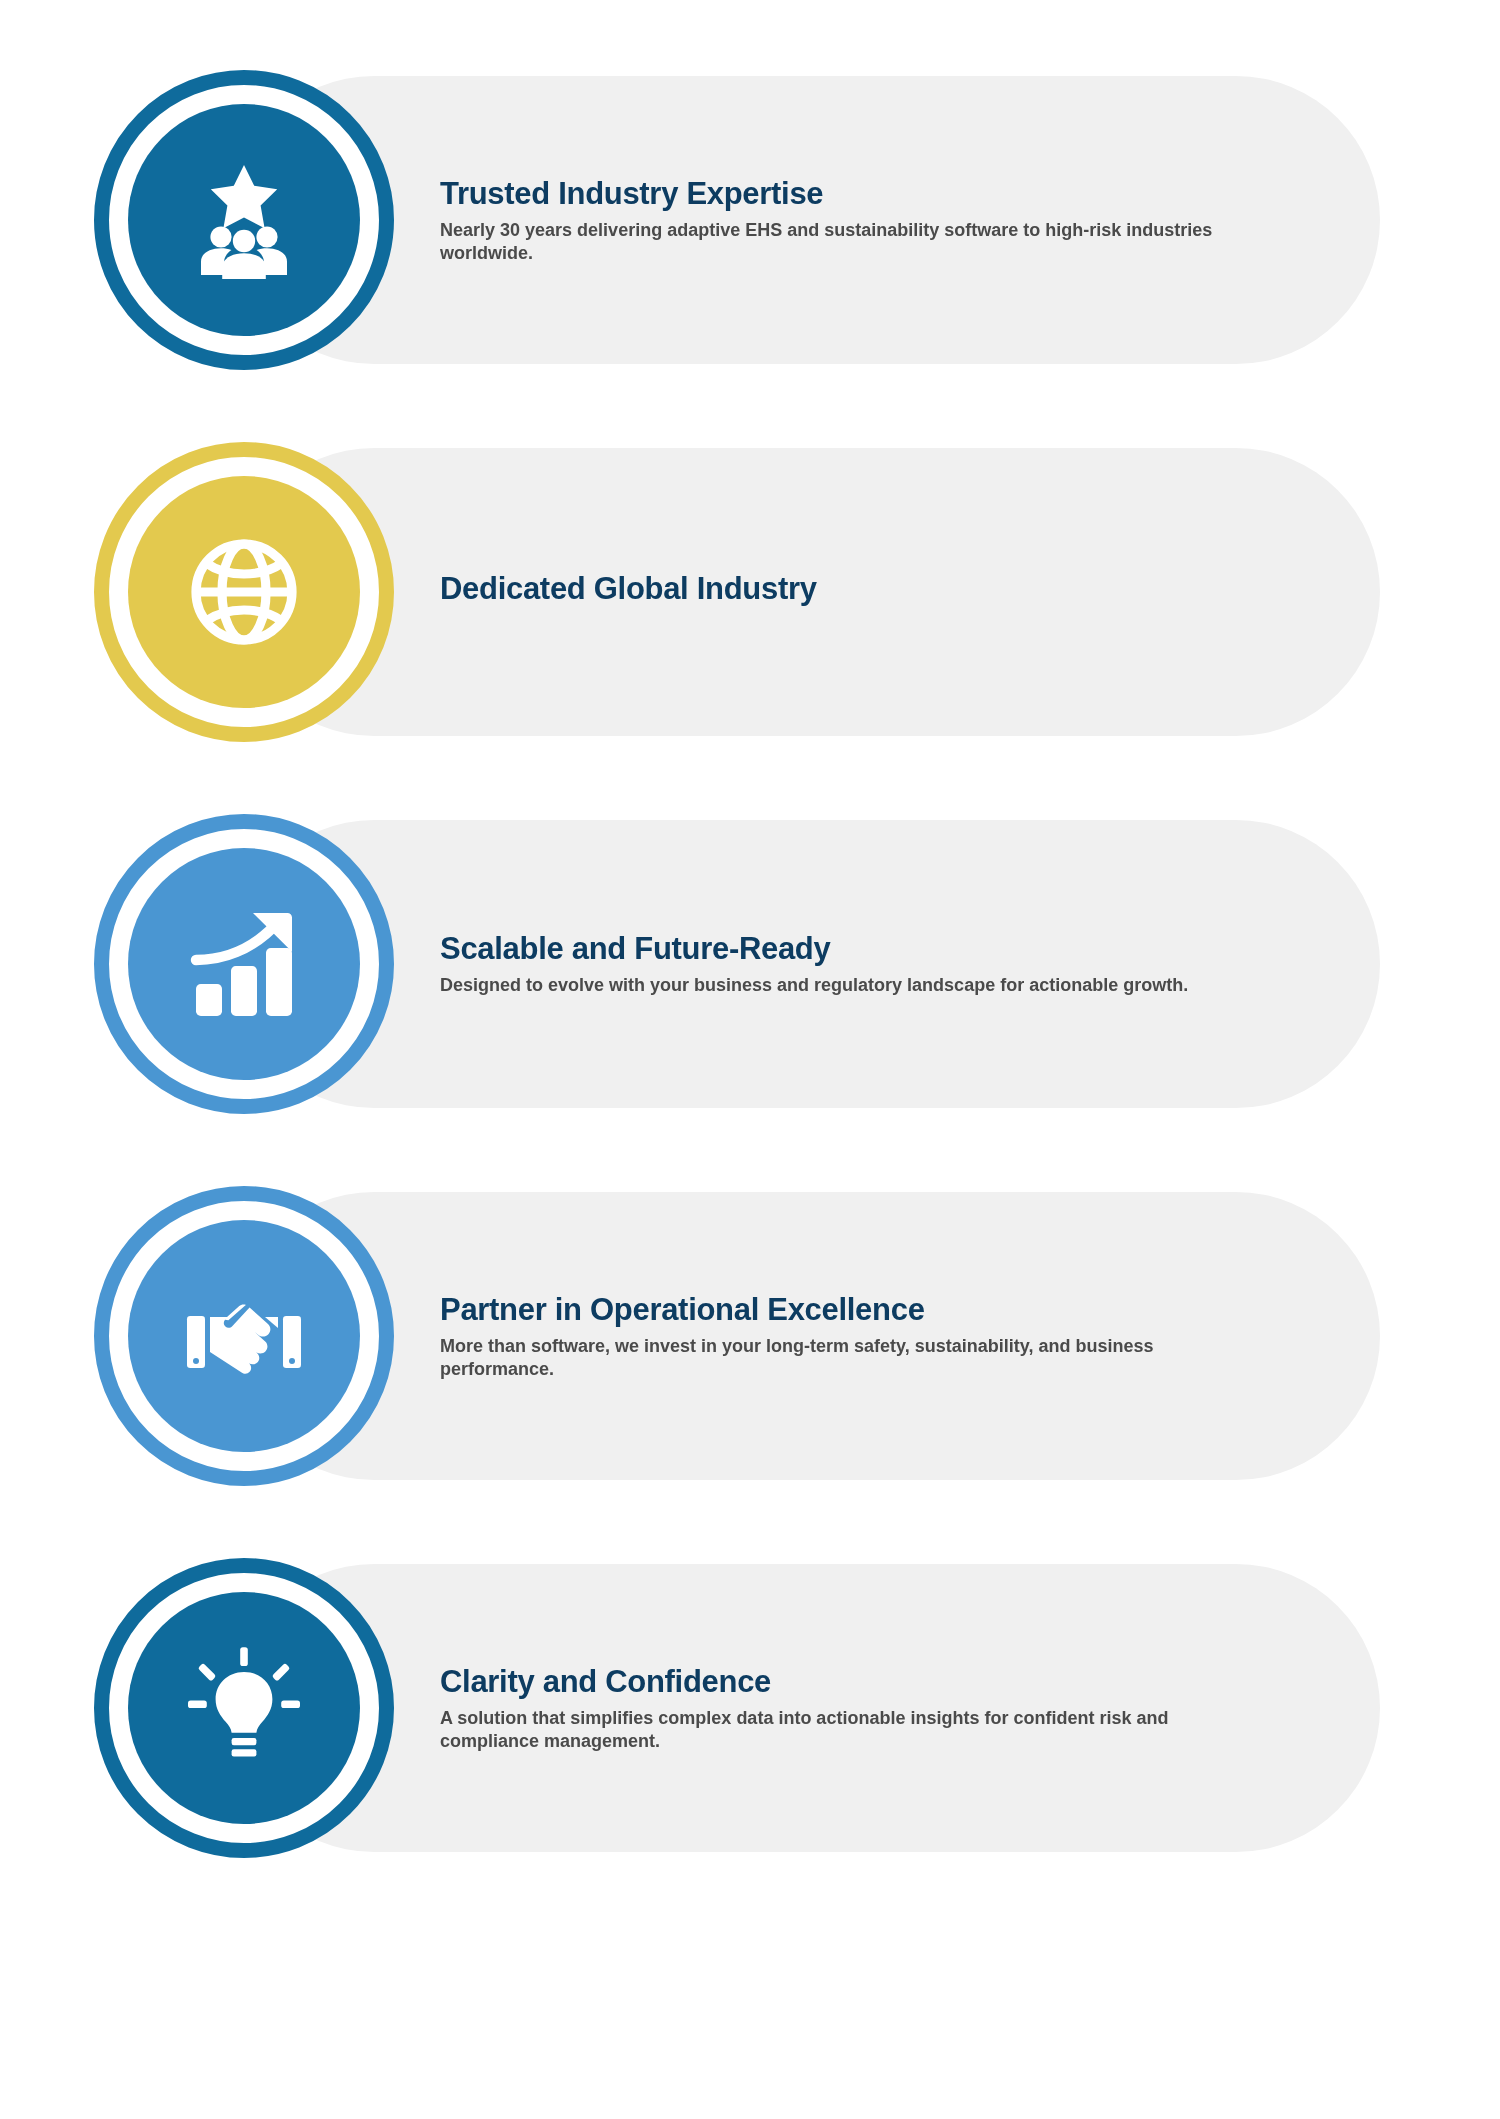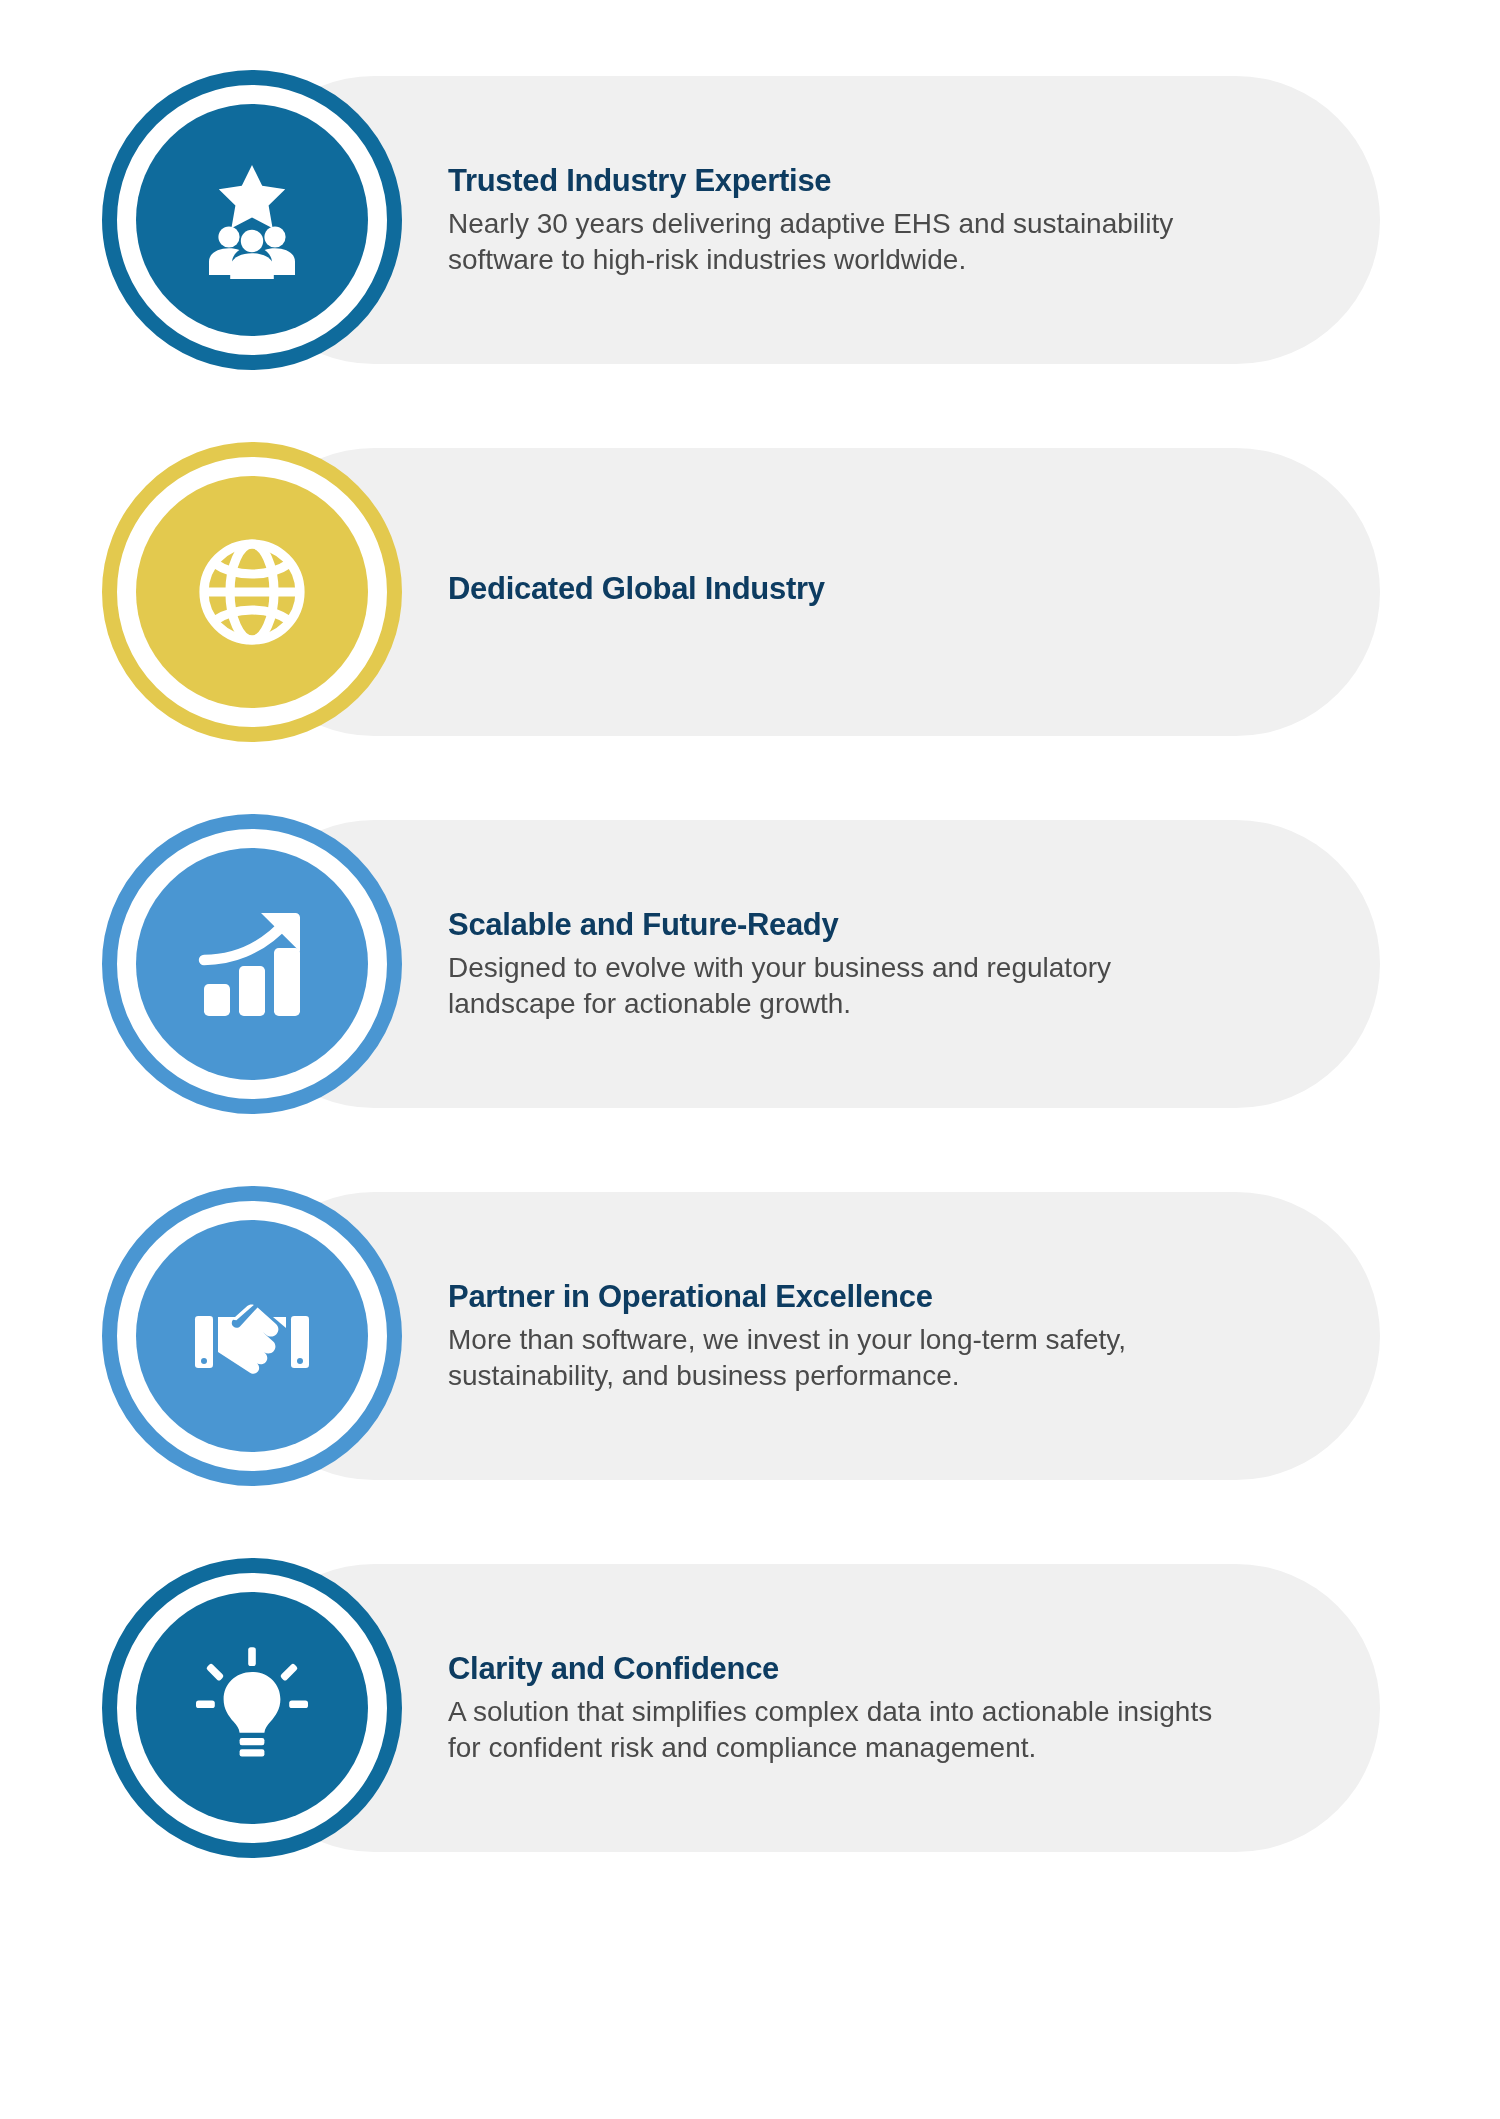--- a/index.html
+++ b/index.html
@@ -22,21 +22,20 @@
     justify-content: flex-start;
     gap: 72px;
   }
 
   
   .feature-row {
     position: relative;
     height: 300px;
     display: flex;
     align-items: center;
-    padding-left: 8px;
   }
 
   
   .pill {
     position: absolute;
     left: 230px;
     right: 120px;
     top: 50%;
     transform: translateY(-50%);
     height: 288px;
@@ -88,24 +87,24 @@
   }
   .card-title {
     font-size: 31px;
     font-weight: bold;
     color: #0d3c61;
     letter-spacing: -0.3px;
     margin-bottom: 7px;
     white-space: nowrap;
   }
   .card-desc {
-    font-size: 28px;
+    font-size: 18px;
     line-height: 1.26;
     color: #4a4a4a;
-    font-weight: 400;
+    font-weight: 700;
     max-width: 790px;
   }
 </style>
 </head>
 <body>
 
 <div class="board">
 
   <div class="feature-row" style="--accent:#0f6b9c">
     <div class="pill"></div>

